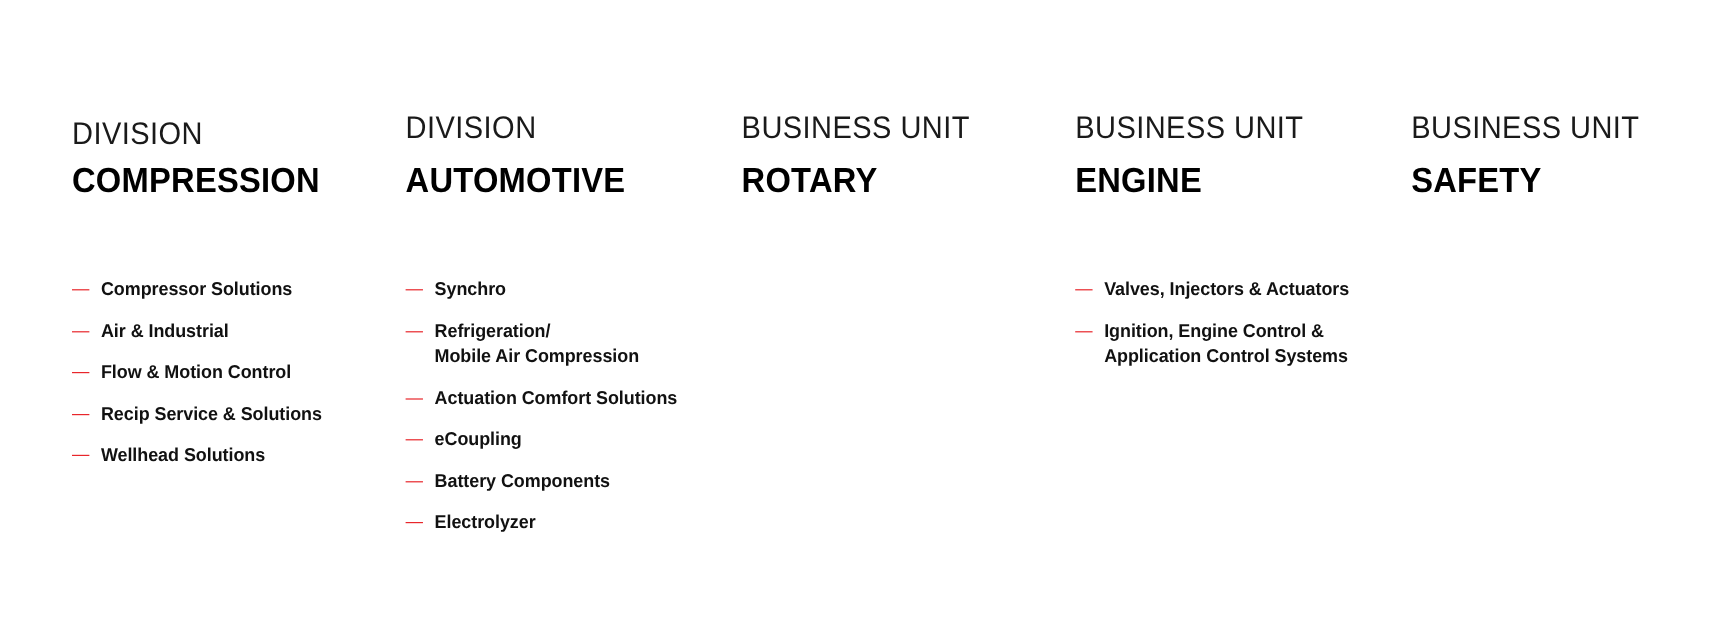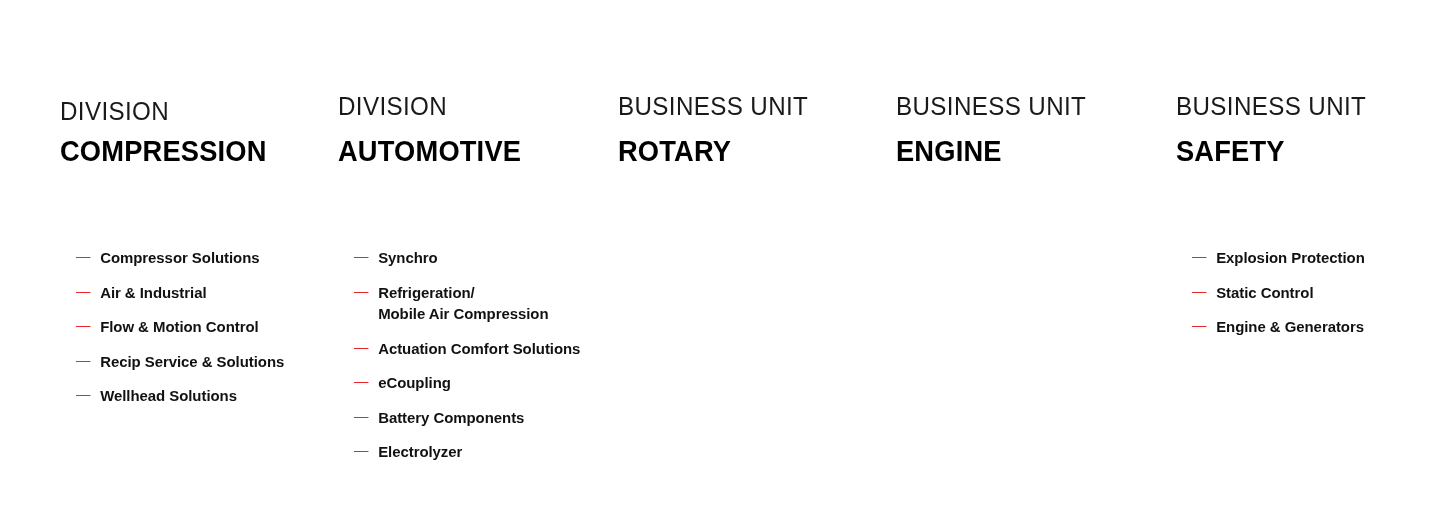--- a/index.html
+++ b/index.html
@@ -78,21 +78,21 @@
   .col-1 .unit-name,
   .col-2 .unit-name,
   .col-3 .unit-name,
   .col-4 .unit-name { margin-top: 13px; }
 
   .item-list {
     position: absolute;
     top: 231px;
     left: 0;
     right: 0;
-    margin: 16px;
+    margin: 0;
     padding: 0;
     list-style: none;
   }
 
   .item {
     position: relative;
     padding-left: 25px;
     margin-bottom: 13px;
     font-family: "Liberation Sans", sans-serif;
     font-weight: 700;
@@ -221,42 +221,37 @@
       <div class="eyebrow">BUSINESS UNIT</div>
       <div class="unit-name">ROTARY</div>
     </div>
   </div>
 
   <div class="column col-3">
     <div class="col-head">
       <div class="eyebrow">BUSINESS UNIT</div>
       <div class="unit-name">ENGINE</div>
     </div>
+    <ul class="item-list">
+      <li class="item">
+        <span class="dash"></span>
+        <span class="item-text">
+            <span class="ln">Valves, Injectors &amp; Actuators</span>
+          </span>
+      </li>
+      <li class="item">
+        <span class="dash"></span>
+        <span class="item-text">
+            <span class="ln">Ignition, Engine Control &amp;</span>
+            <span class="ln">Application Control Systems</span>
+          </span>
+      </li>
+    </ul>
   </div>
 
   <div class="column col-4">
     <div class="col-head">
       <div class="eyebrow">BUSINESS UNIT</div>
       <div class="unit-name">SAFETY</div>
     </div>
-    <ul class="item-list">
-      <li class="item">
-        <span class="dash"></span>
-        <span class="item-text">
-            <span class="ln">Explosion Protection</span>
-          </span>
-      </li>
-      <li class="item">
-        <span class="dash"></span>
-        <span class="item-text">
-            <span class="ln">Static Control</span>
-          </span>
-      </li>
-      <li class="item">
-        <span class="dash"></span>
-        <span class="item-text">
-            <span class="ln">Engine &amp; Generators</span>
-          </span>
-      </li>
-    </ul>
   </div>
 
 </div>
 
 </body></html>

